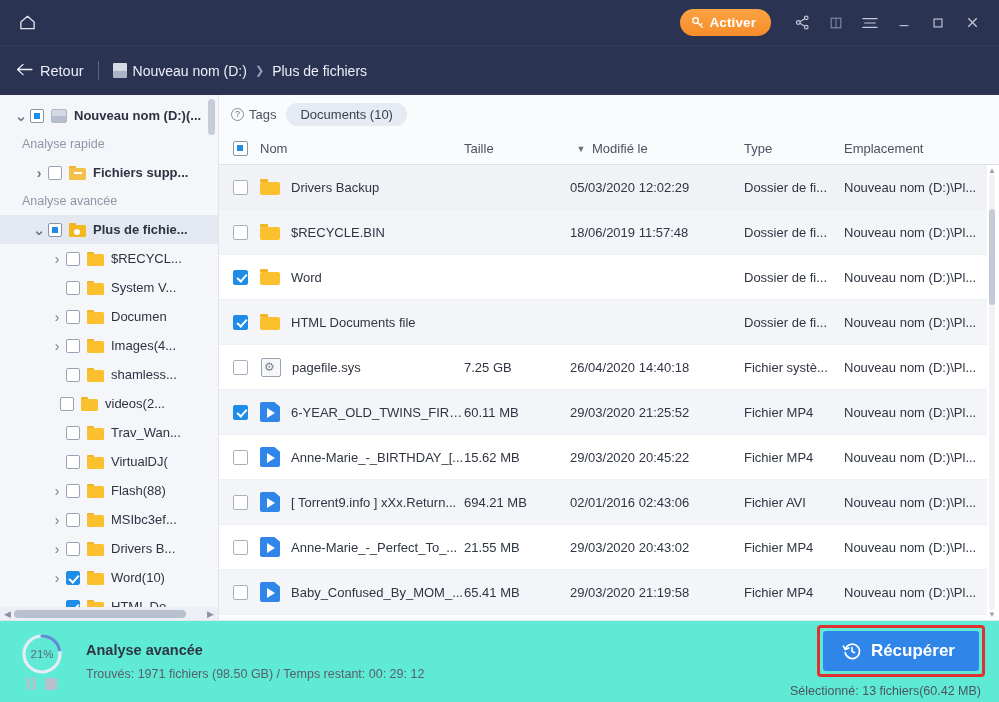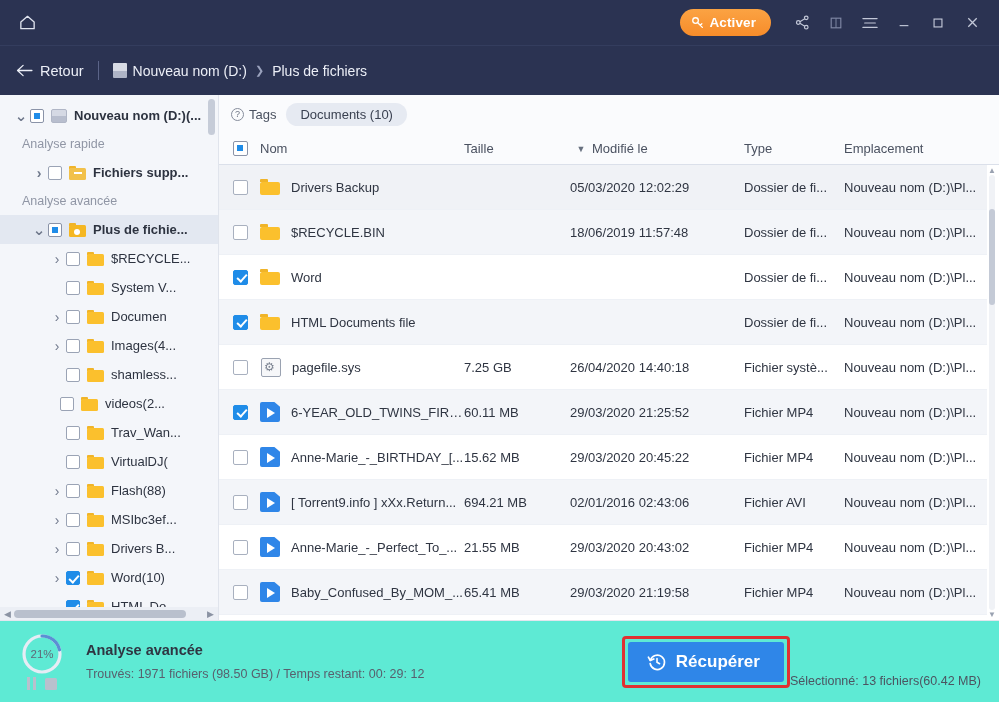--- a/index.html
+++ b/index.html
@@ -43,21 +43,21 @@
 
   
   .navbar {
     height: 50px; flex: 0 0 50px;
     background: #2b3352;
     display: flex; align-items: center;
     padding: 0 14px 0 16px;
     border-top: 1px solid #343d5e;
   }
   .back-btn {
-    display: flex; align-items: center; gap: 7px;
+    display: flex; align-items: flex-start; gap: 7px;
     color: #eceff7; font-size: 14.5px; cursor: pointer;
   }
   .nav-sep { width: 1px; height: 19px; background: #5b6488; margin: 0 14px; }
   .breadcrumb { display: flex; align-items: center; gap: 0px; font-size: 14px; color: #eceff7; }
   .bc-drive-icon {
     width: 14px; height: 15px; margin-right: 6px;
     background: linear-gradient(180deg,#d7dae4 0 55%, #aeb4c6 55% 100%);
     border-radius: 1px;
   }
   .bc-item { cursor: pointer; white-space: nowrap; }
@@ -272,21 +272,21 @@
     position:absolute; inset:0; display:flex; align-items:center; justify-content:center;
     font-size: 11.5px; color:#5f6878;
   }
   .ctrl-row { display:flex; gap:9px; margin-top:2px; }
   .pause-ic { display:flex; gap:2.5px; }
   .pause-ic i { display:block; width:3.5px; height:13px; background:#b9c0cd; }
   .stop-ic { width:12px; height:12px; background:#b9c0cd; border-radius:1.5px; margin-top:1px;}
   .status-text { margin-left: 14px; }
   .status-title { font-size: 14.5px; font-weight: bold; color:#2f3542; margin-bottom: 9px;}
   .status-sub { font-size: 12.5px; color:#58606e; }
-  .footer-right { margin-left: auto; display:flex; flex-direction:row; align-items:flex-end; }
+  .footer-right { margin-left: auto; display:flex; flex-direction:column; align-items:flex-end; }
   .recover-wrap {
     border: 3px solid #e03131; border-radius: 4px; padding: 3px;
   }
   .recover-btn {
     background: #2f86e8; color:#fff; border:none; border-radius:3px;
     height: 40px; padding: 0 24px 0 19px;
     font-size: 17px; font-weight: bold;
     display:flex; align-items:center; gap:9px; cursor:pointer;
   }
   .selected-text { font-size: 12.5px; color:#4c5461; margin-top: 7px; margin-right: 4px;}
@@ -394,21 +394,21 @@
             <span class="cb partial"></span>
             <span class="folder-ic open">
               <span class="badge-dot" style="left: 5px; top: 6px;"></span>
             </span>
             <span>Plus de fichie...</span>
           </div>
           <div class="tree-row" style="padding-left: 50px;">
             <span class="caret" style="font-size: 14px;">›</span>
             <span class="cb"></span>
             <span class="folder-ic"></span>
-            <span>$RECYCLE...</span>
+            <span>$RECYCL...</span>
           </div>
           <div class="tree-row" style="padding-left: 50px;">
             <span class="caret empty">&nbsp;</span>
             <span class="cb"></span>
             <span class="folder-ic"></span>
             <span>System V...</span>
           </div>
           <div class="tree-row" style="padding-left: 50px;">
             <span class="caret" style="font-size: 14px;">›</span>
             <span class="cb"></span>

